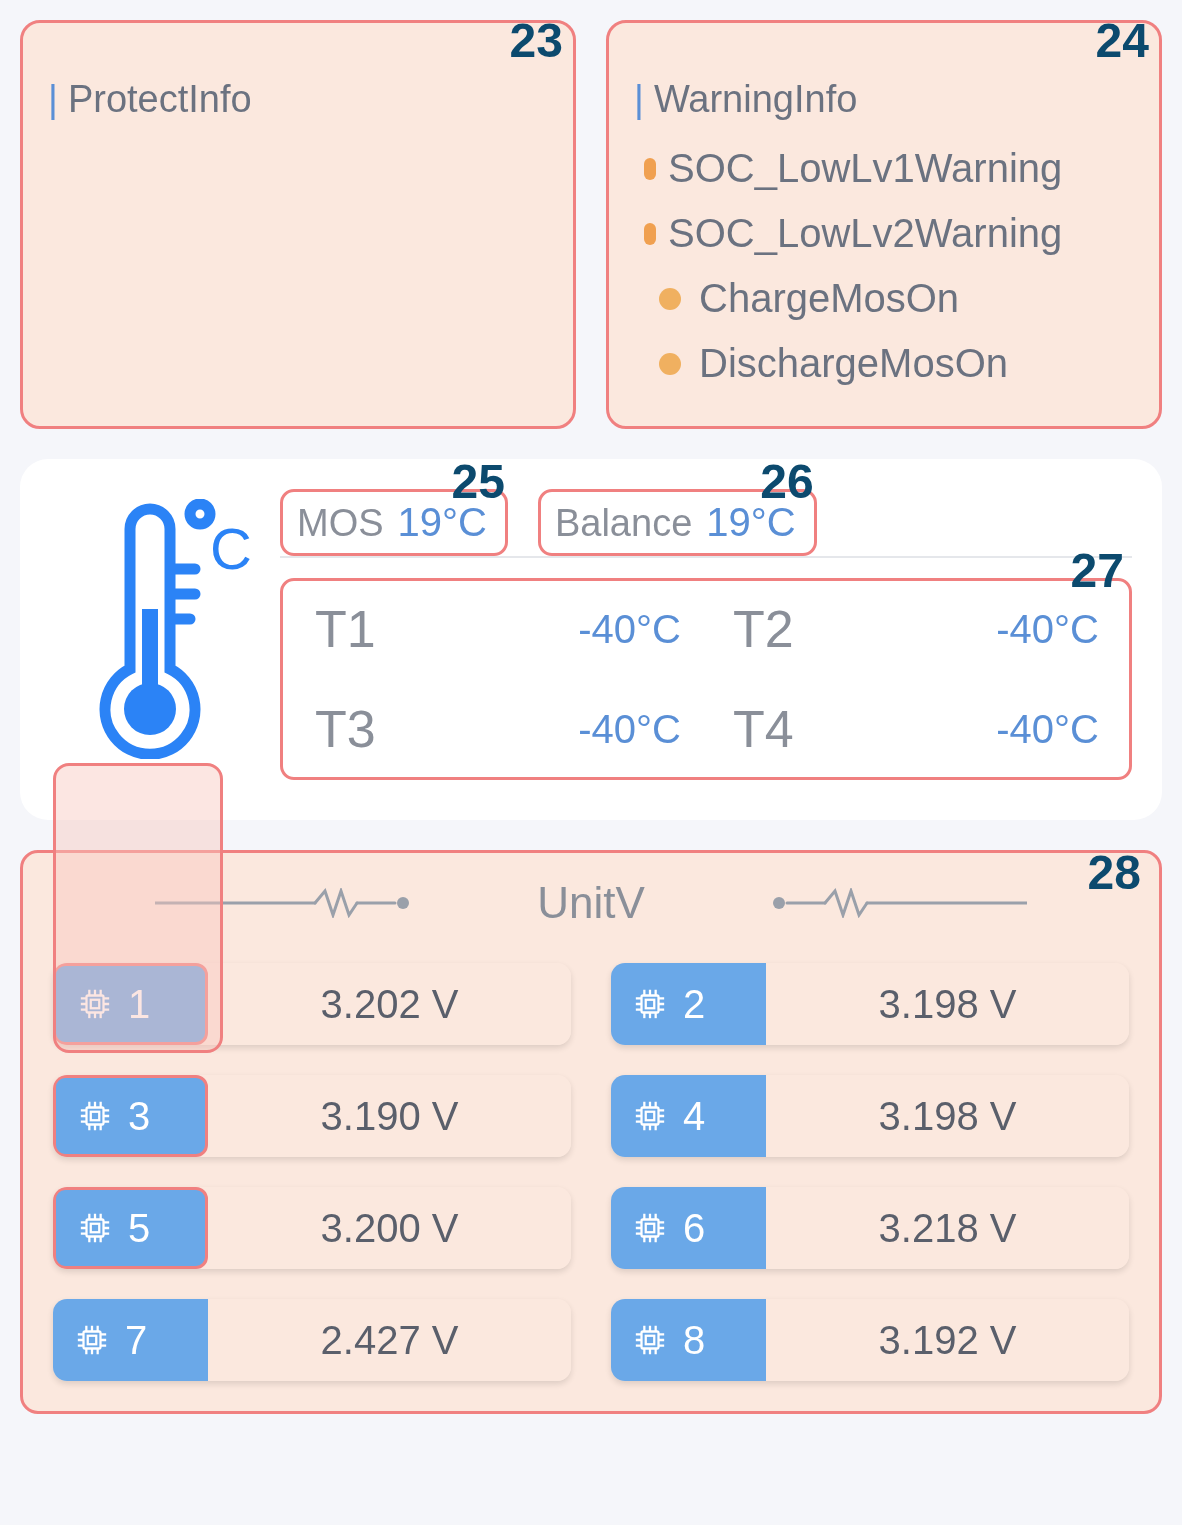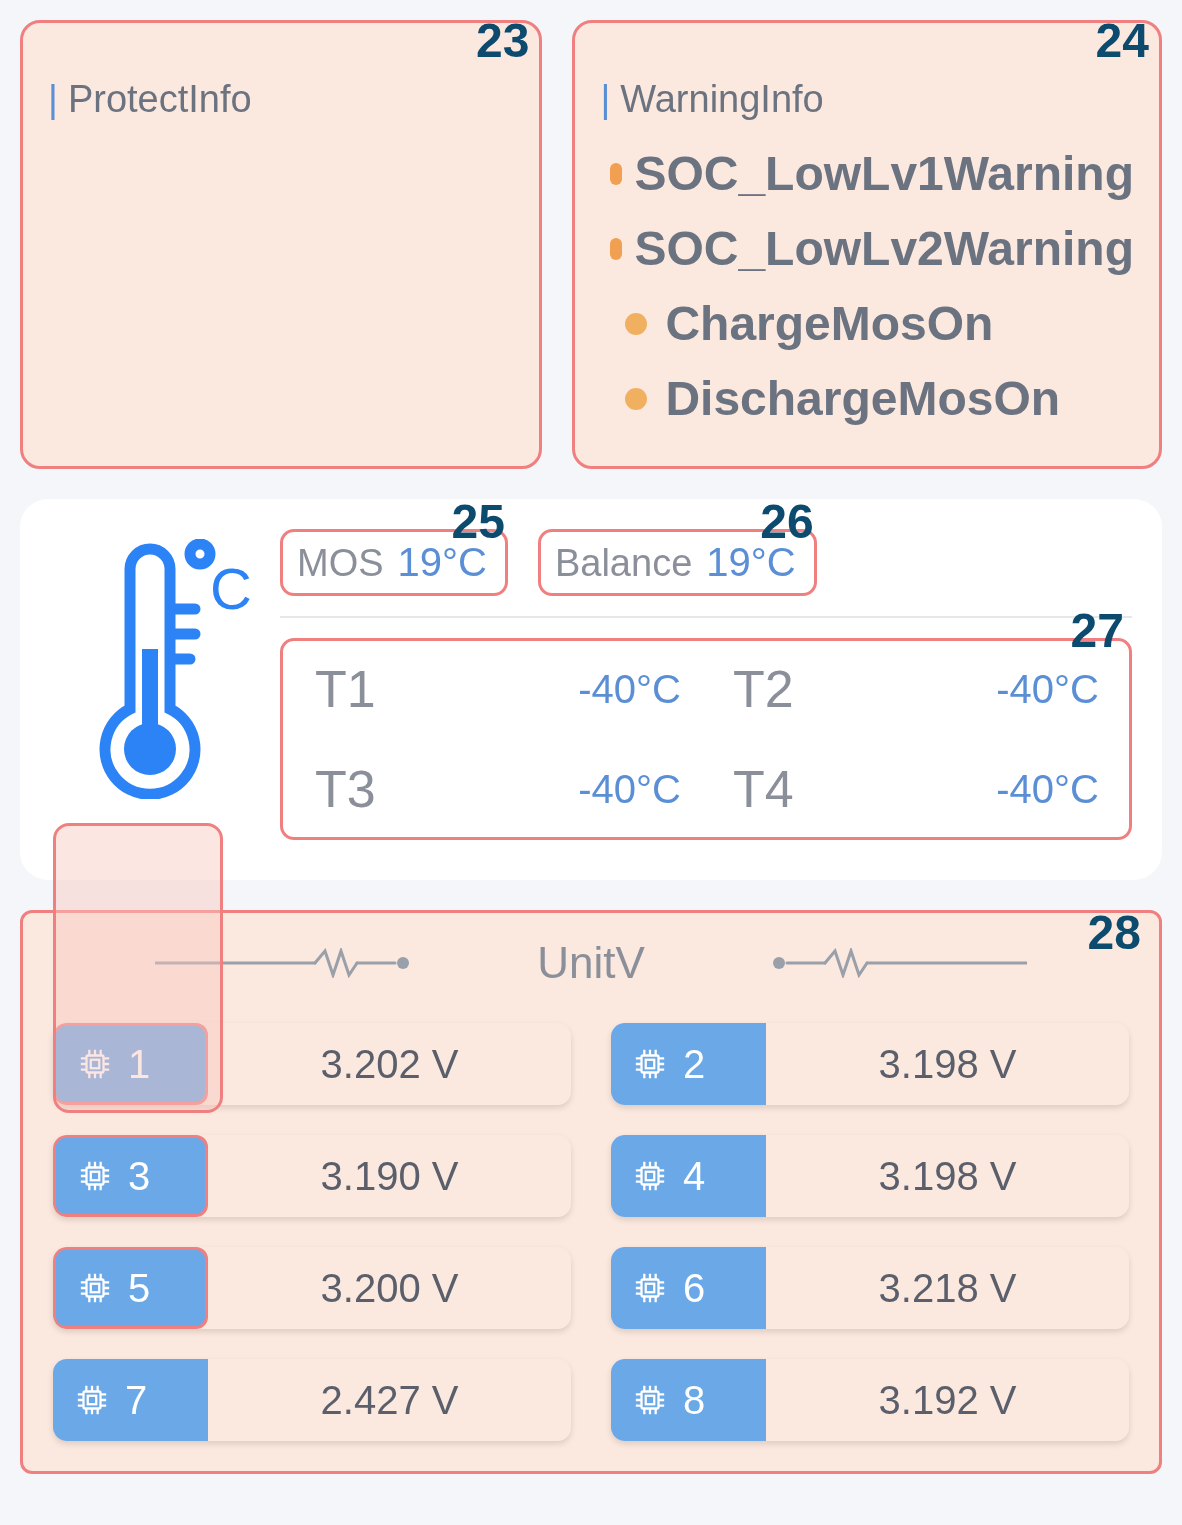--- a/index.html
+++ b/index.html
@@ -36,25 +36,24 @@
   }
   .info-title::before {
     content: "|";
     color: #5a8fd6;
     margin-right: 10px;
     font-weight: 300;
   }
   .warning-item {
     display: flex;
     align-items: center;
-    font-size: 48px;
+    font-size: 40px;
     color: #6b7280;
     margin-bottom: 20px;
     padding-left: 10px;
-    font-weight: bold;
   }
   .bullet-small {
     width: 12px;
     height: 22px;
     background: #f0a050;
     border-radius: 6px;
     margin-right: 12px;
     flex-shrink: 0;
   }
   .bullet-round {
@@ -87,21 +86,20 @@
     width: 200px;
     height: 260px;
     flex-shrink: 0;
     margin-top: 10px;
   }
   .temp-content { flex: 1; position: relative; }
   .temp-top-row {
     display: flex;
     gap: 30px;
     border-bottom: 2px solid #e5e7eb;
-    padding-bottom: 20px;
     margin-bottom: 20px;
   }
   .temp-box {
     border: 3px solid #f08080;
     border-radius: 14px;
     padding: 8px 18px 8px 14px;
     display: flex;
     align-items: baseline;
     gap: 14px;
     position: relative;
@@ -124,21 +122,21 @@
     grid-template-columns: auto 1fr auto 1fr;
     row-gap: 40px;
     column-gap: 30px;
     align-items: center;
   }
   .temp-grid .tl { font-size: 52px; color: #8a8f99; text-align: left; padding: 0 12px; }
   .temp-grid .tv { font-size: 40px; color: #5a8fd6; text-align: right; padding-right: 10px; }
   .unitv-card {
     background: #fbe8de;
     border: 3px solid #f08080;
-    border-radius: 12px;
+    border-radius: 18px;
     padding: 25px 30px 30px 30px;
     position: relative;
   }
   .unitv-card .badge { top: -8px; right: 18px; }
   .unitv-header {
     display: flex;
     align-items: center;
     justify-content: center;
     gap: 20px;
     margin-bottom: 35px;

